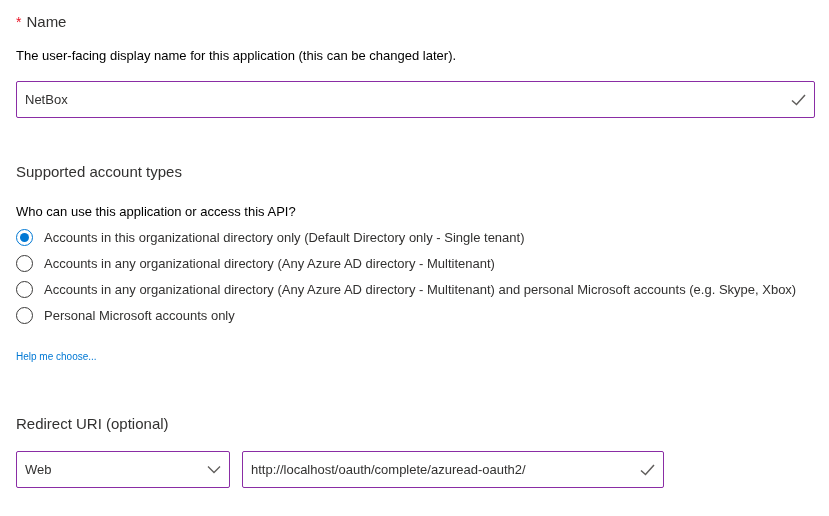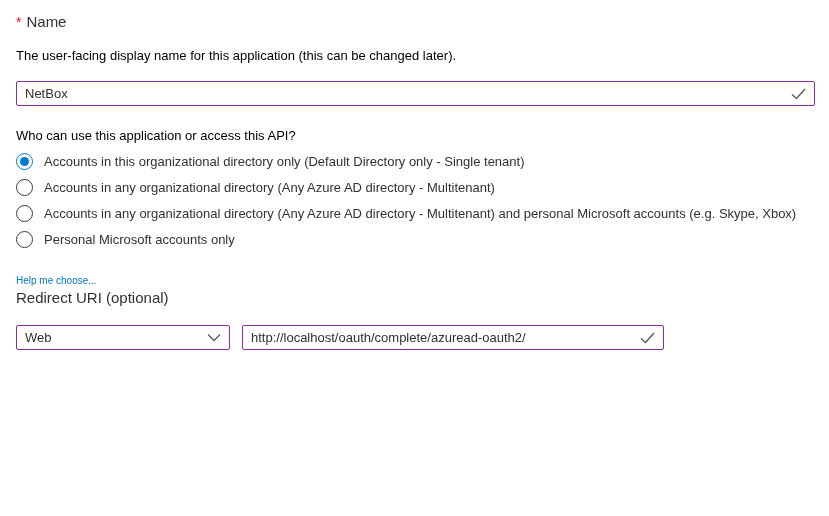--- a/index.html
+++ b/index.html
@@ -26,21 +26,21 @@
   }
 
   
   .name-heading { margin-top: 2px; }
   .name-description { margin-top: 14px; }
 
   .field-box {
     border: 1.5px solid #8a2da5;
     border-radius: 2px;
     background: #ffffff;
-    height: 25px;
+    height: 37px;
     display: flex;
     align-items: center;
     padding: 0 8px;
   }
   .name-field { margin-top: 16px; width: 799px; }
 
   .field-box input {
     border: none;
     outline: none;
     flex: 1;
@@ -80,21 +80,21 @@
   .help-link {
     display: inline-block;
     margin-top: 23px;
     font-size: 10px;
     color: #0078d4;
     text-decoration: none;
     cursor: pointer;
   }
 
   
-  .redirect-heading { }
+  .redirect-heading { margin-top: 50px; }
   .redirect-description { margin-top: 13px; max-width: 800px; }
 
   .redirect-row {
     margin-top: 17px;
     display: flex;
     align-items: center;
   }
   .platform-select {
     width: 214px;
     justify-content: space-between;
@@ -120,20 +120,21 @@
   <div class="field-box name-field">
     <input type="text" value="NetBox" style="">
     <span class="field-icon">
       <svg width="15" height="12" viewBox="0 0 15 12">
         <polyline points="1,6.5 5.5,10.5 14,1" fill="none" stroke="#605e5c" stroke-width="1.5"></polyline>
       </svg>
     </span>
   </div>
 
   
+  <div class="section-heading account-heading">Supported account types</div>
 
   <div class="description account-question">Who can use this application or access this API?</div>
 
   <div class="radio-group">
     <div class="radio-row selected">
       <span class="radio-circle">
           <span class="radio-dot"></span>
         </span>
       <span class="radio-label">Accounts in this organizational directory only (Default Directory only - Single tenant)</span>
     </div>

